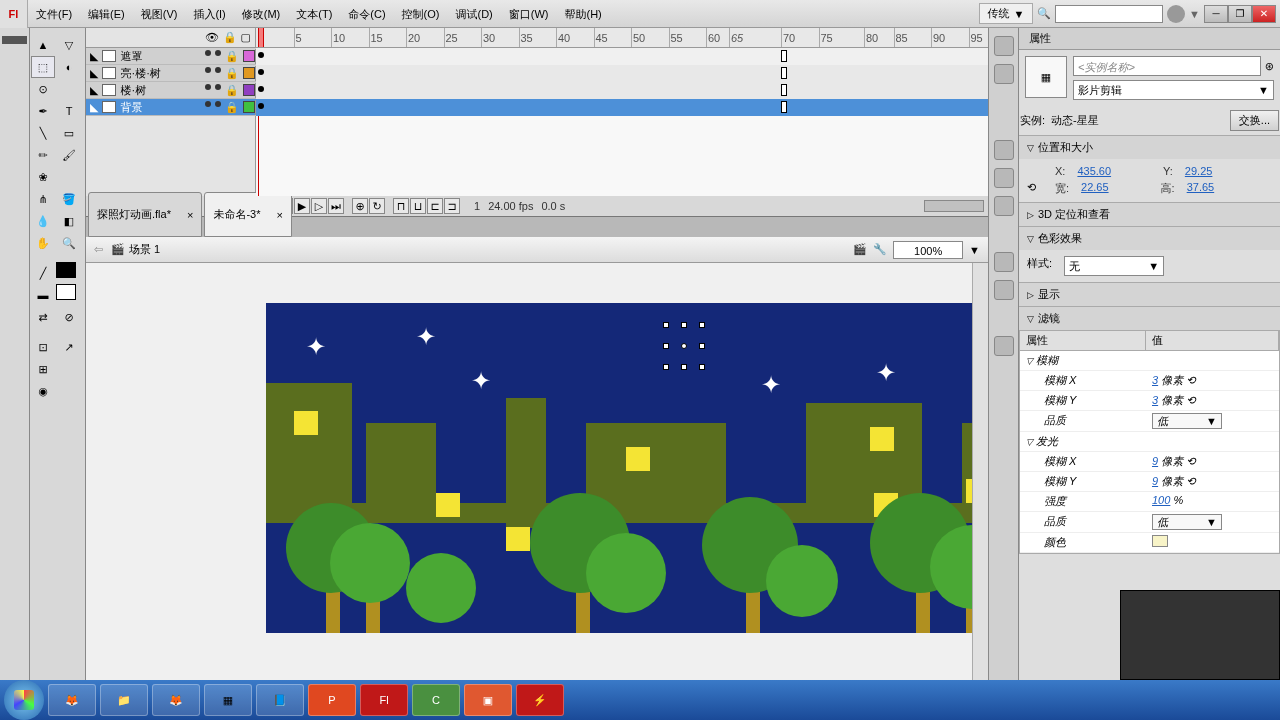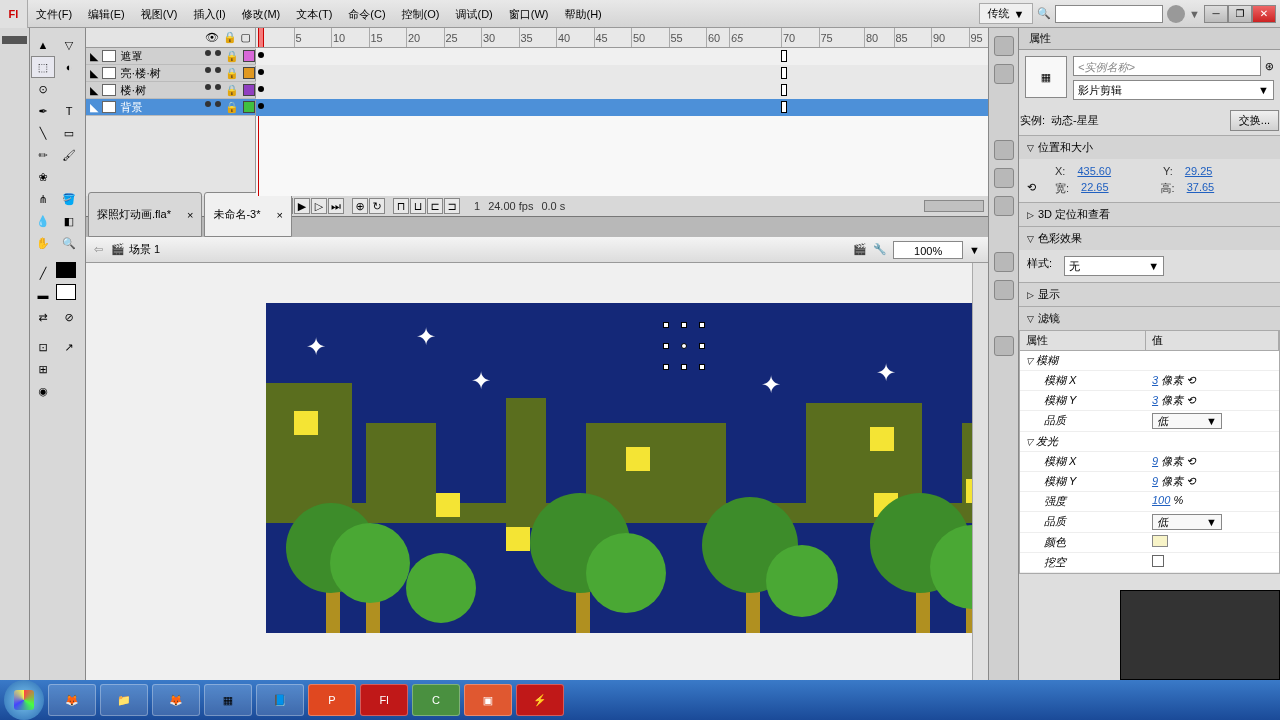--- a/index.html
+++ b/index.html
@@ -565,24 +565,20 @@
               <div class="filter-cell filter-indent" style="width:126px">品质</div>
               <div class="filter-cell"><div class="quality-sel">
                   <span>低</span>
                   <span>▼</span>
                 </div></div>
             </div>
             <div class="filter-row">
               <div class="filter-cell filter-indent" style="width:126px">颜色</div>
               <div class="filter-cell"><span class="color-sw" style="background:#f8f4c8"></span></div>
             </div>
-            <div class="filter-row">
-              <div class="filter-cell filter-indent" style="width:126px">挖空</div>
-              <div class="filter-cell"><span class="cb"></span></div>
-            </div>
           </div>
       </div>
     </div>
   </div>
 </div>
 
 <div class="webcam"></div>
 
 <div class="taskbar">
   <div class="start-btn">

